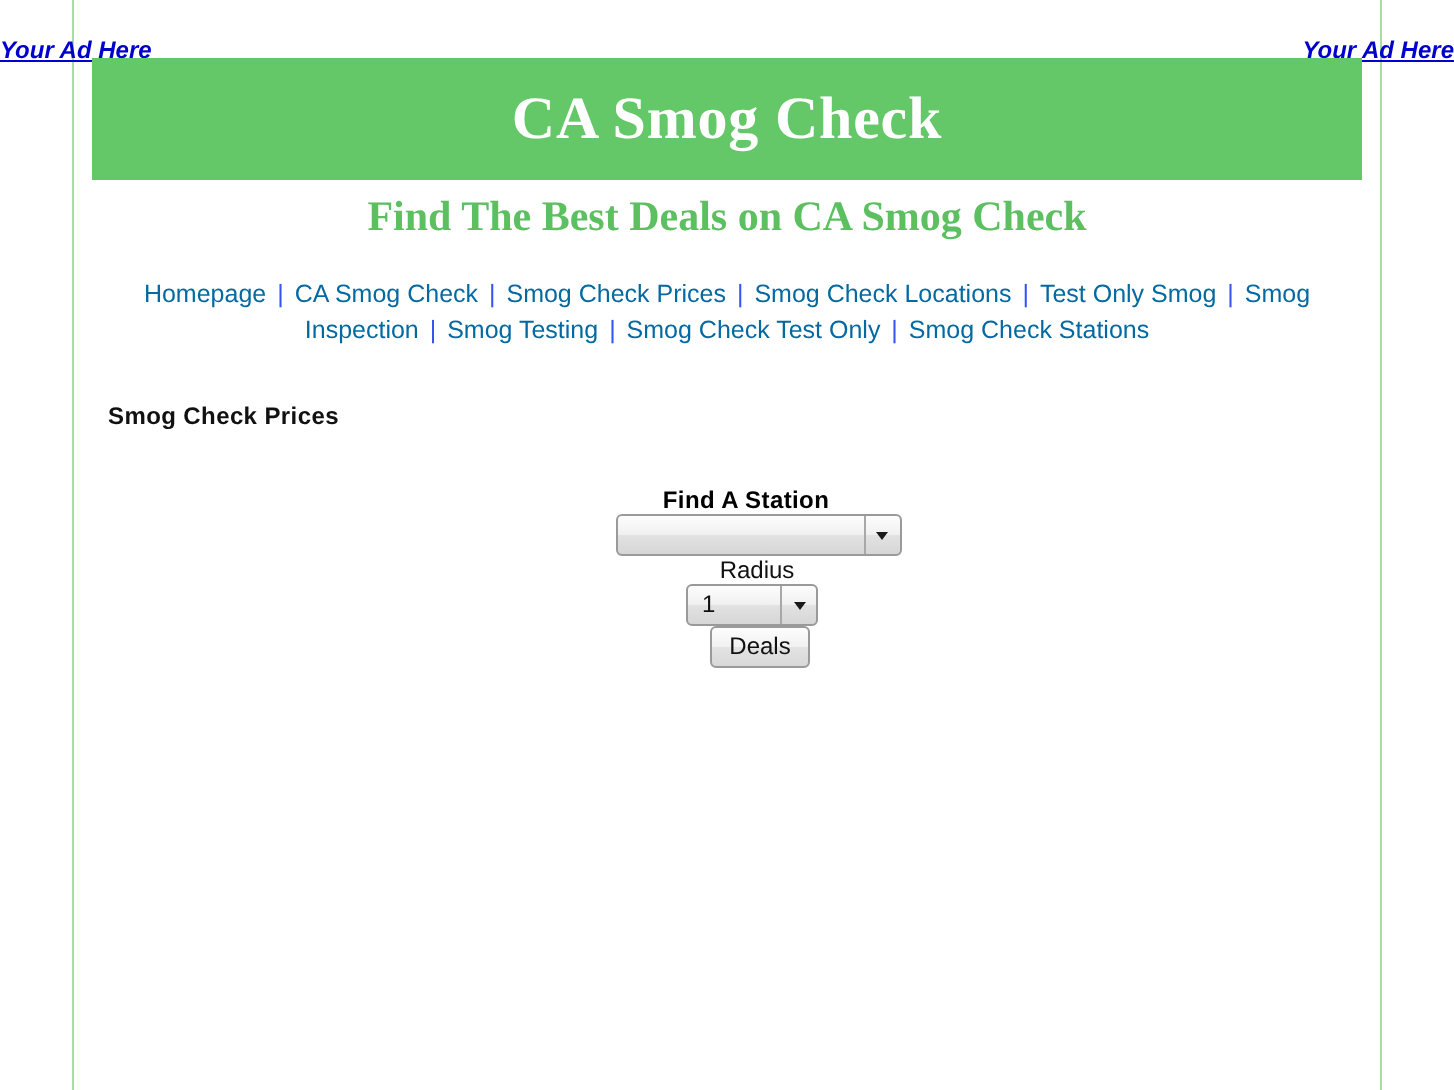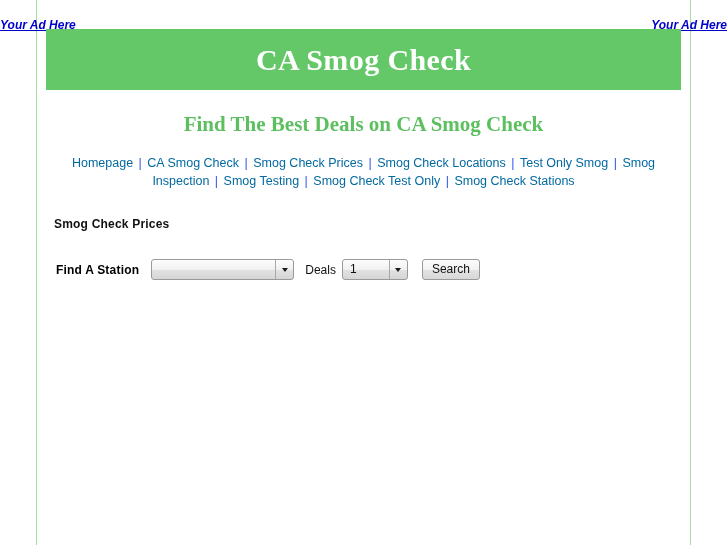--- a/index.html
+++ b/index.html
@@ -63,21 +63,21 @@
     font-weight: bold;
     color: #ffffff;
     letter-spacing: 0.4px;
     line-height: 1;
   }
 
   
   .content {
     position: absolute;
     left: 37px;
-    top: 90px;
+    top: 74px;
     width: 653px;
   }
 
   .subheading {
     margin: 0;
     padding-top: 22px;
     text-align: center;
     font-family: "Liberation Serif", serif;
     font-size: 21px;
     font-weight: bold;
@@ -114,20 +114,21 @@
     font-weight: bold;
     color: #111111;
     letter-spacing: 0.2px;
   }
 
   
   .search-row {
     display: flex;
     align-items: center;
     padding: 28px 0 0 19px;
+    flex-direction: column;
   }
   .field-label {
     font-family: "Liberation Sans", sans-serif;
     font-size: 12px;
     font-weight: bold;
     color: #000000;
     letter-spacing: 0.2px;
     white-space: nowrap;
   }
 
@@ -238,23 +239,23 @@
   <h3 class="section-title">Smog Check Prices</h3>
 
   <div class="search-row">
     <span class="field-label">Find A Station</span>
 
 
     <span class="select-wrap type-select">
       <span class="select-arrow"></span>
     </span>
 
-    <span class="radius-label">Deals</span>
+    <span class="radius-label">Radius</span>
 
     <span class="select-wrap radius-select">
       <span class="select-text">1</span>
       <span class="select-arrow"></span>
     </span>
 
-    <button class="search-button">Search</button>
+    <button class="search-button">Deals</button>
   </div>
 
 </div>
 
 </body></html>

